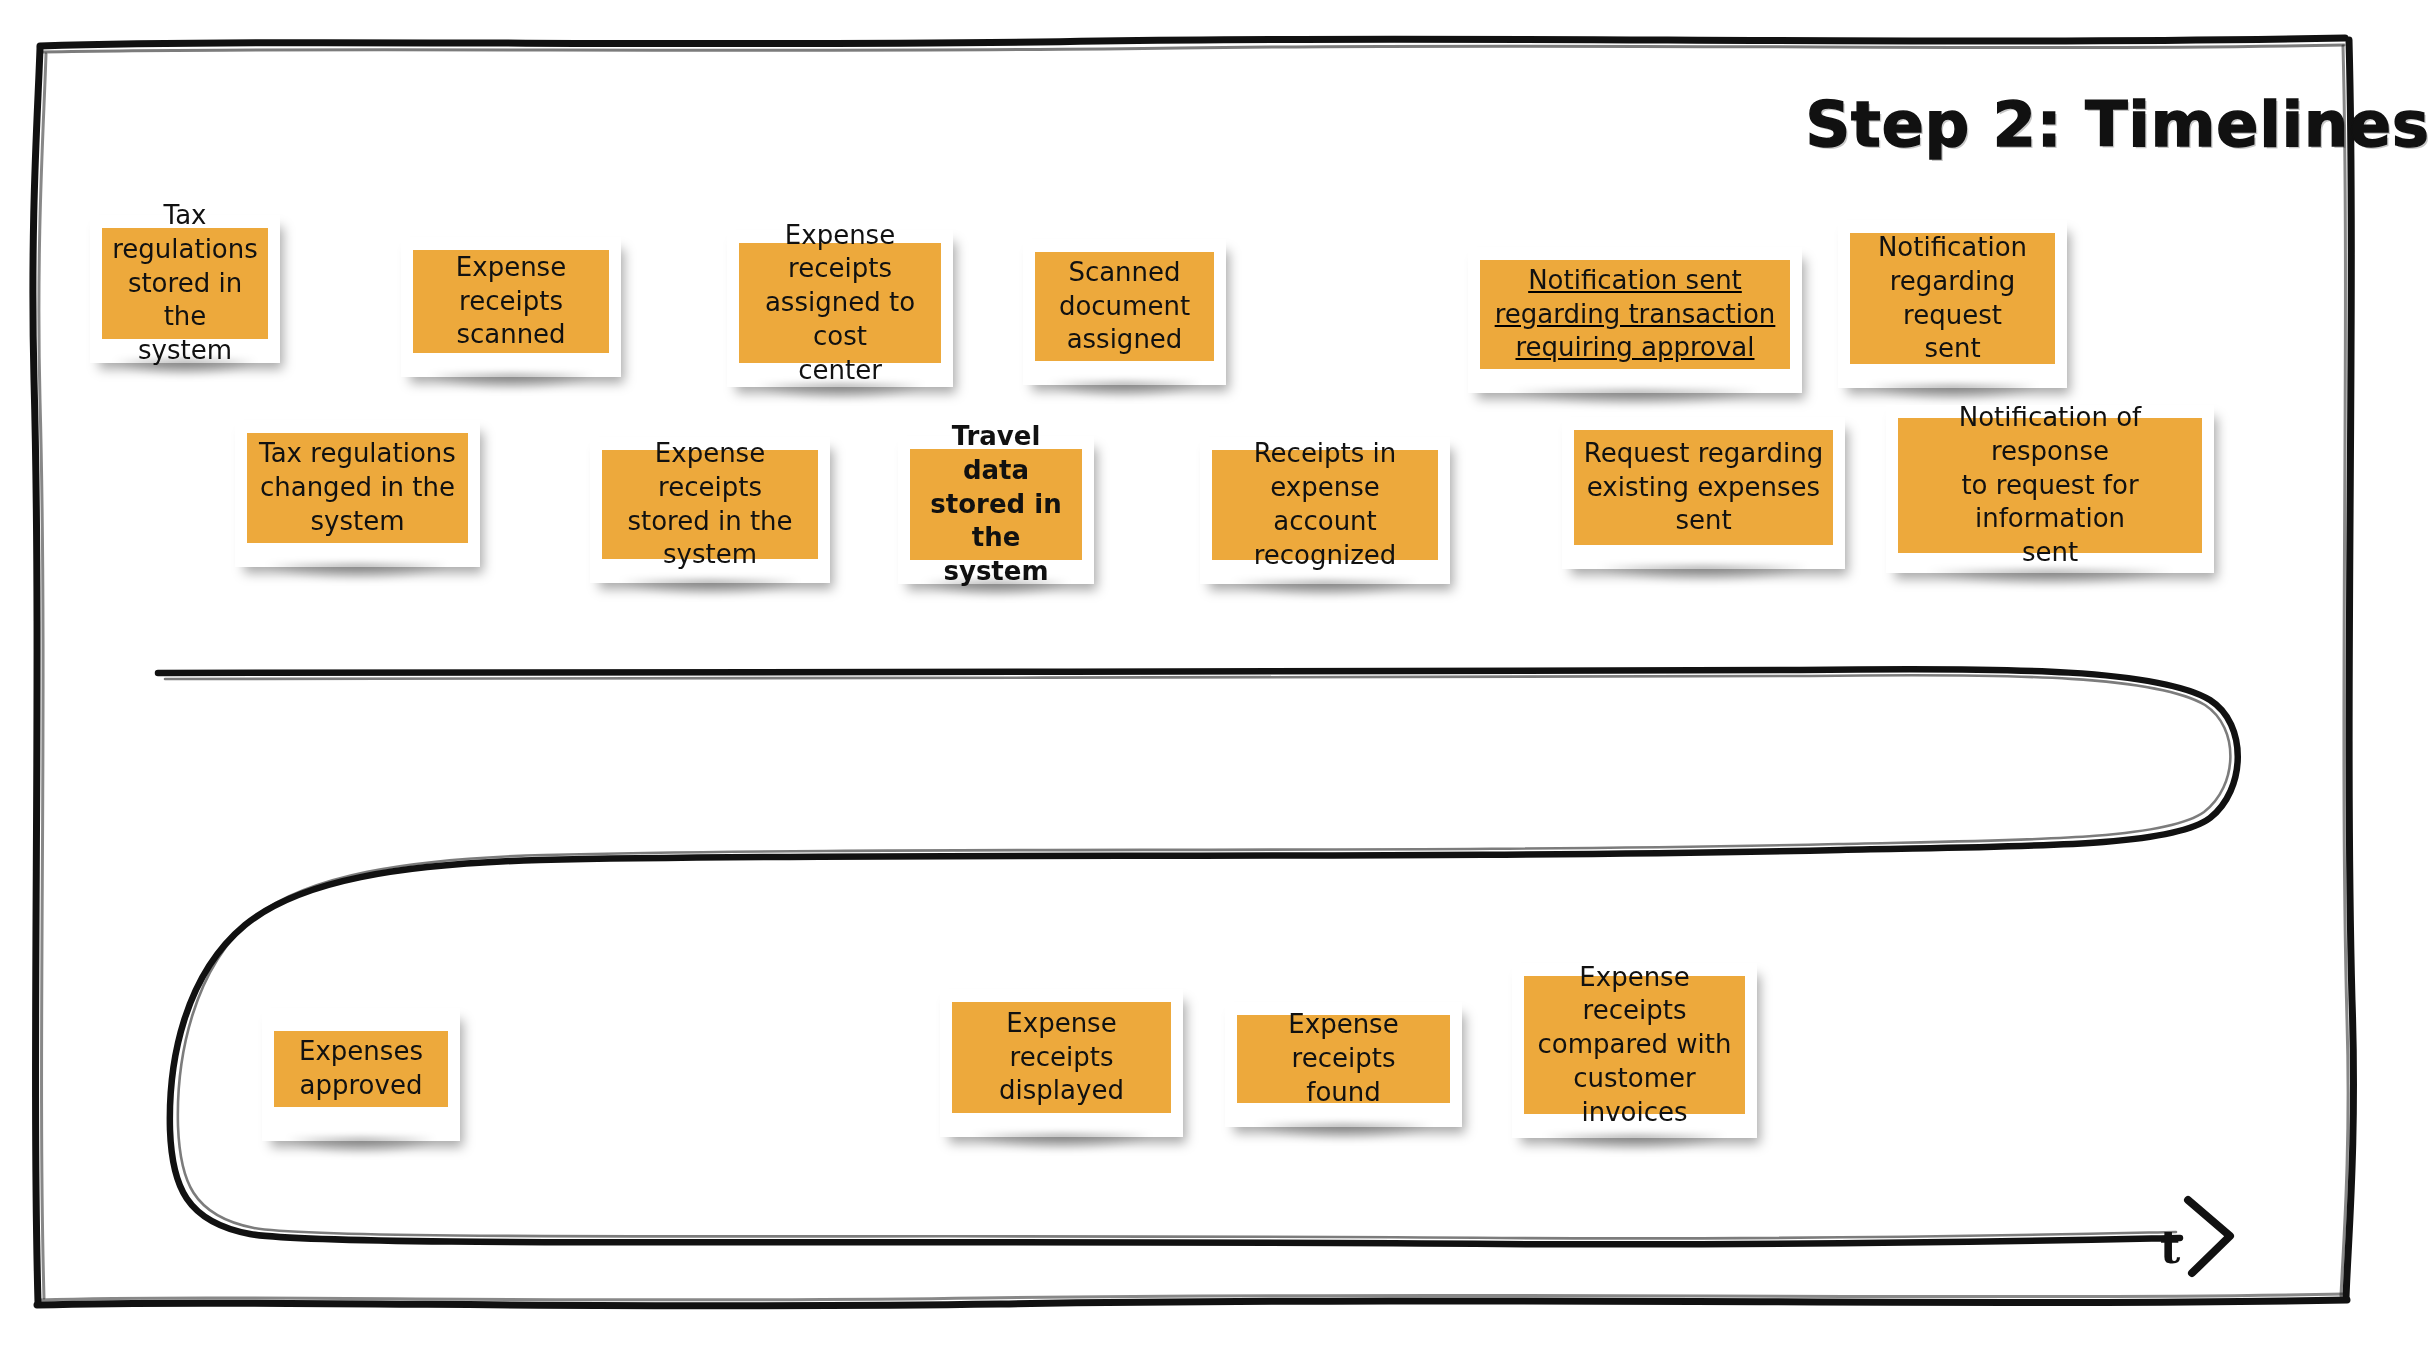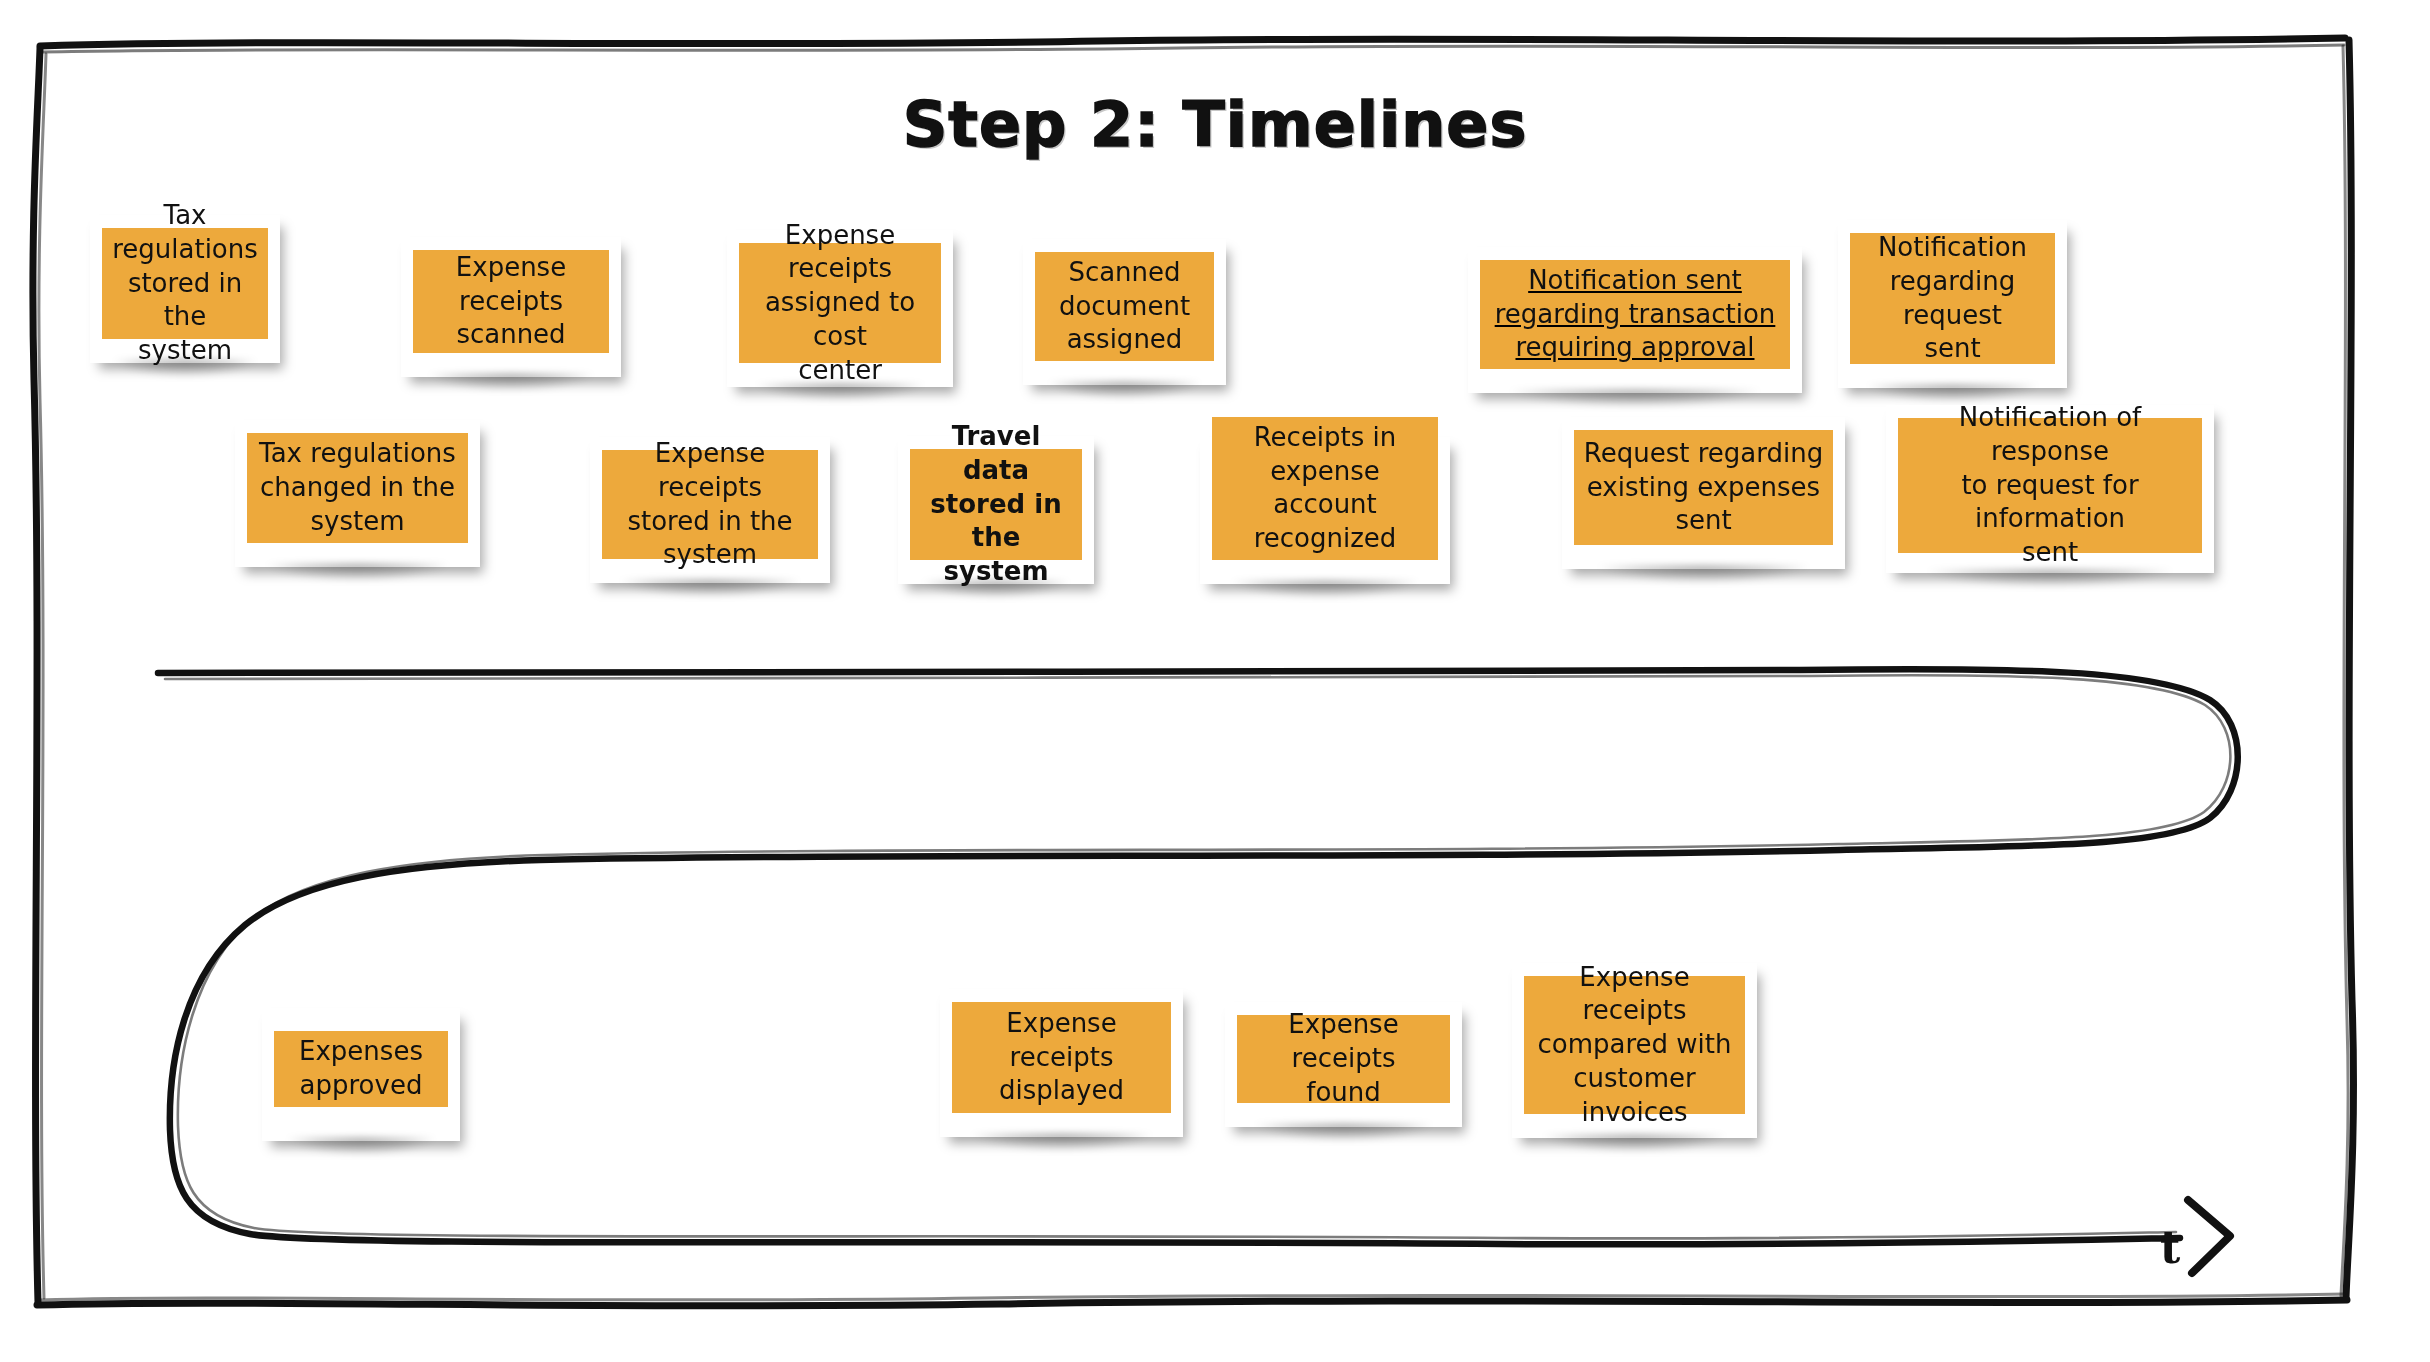--- a/index.html
+++ b/index.html
@@ -25,21 +25,21 @@
     width: 2430px;
     height: 1362px;
     pointer-events: none;
   }
   
   #title {
     position: absolute;
     left: 0;
     top: 88px;
     width: 2430px;
-    text-align: center;
+    text-align: right;
     font-family: "DejaVu Sans", sans-serif;
     font-size: 62px;
     font-weight: bold;
     letter-spacing: 1px;
     color: #111111;
     -webkit-text-stroke: 1.5px #111111;
     text-shadow: 2px 2px 0 rgba(0,0,0,.22);
   }
   
   .note {
@@ -184,21 +184,21 @@
 stored in the
 system</div>
   </div>
 
   <div class="note" style="left:898px; top:436px; width:196px; height:148px; padding:13px 12px 24px 12px;font-weight:bold;">
     <div class="note-inner">Travel data
 stored in the
 system</div>
   </div>
 
-  <div class="note" style="left:1200px; top:437px; width:250px; height:147px; padding:13px 12px 24px 12px;align-items:flex-end;">
+  <div class="note" style="left:1200px; top:437px; width:250px; height:147px; padding:13px 12px 24px 12px;">
     <div class="note-inner">Receipts in
 expense account
 recognized</div>
   </div>
 
   <div class="note" style="left:1562px; top:417px; width:283px; height:152px; padding:13px 12px 24px 12px;">
     <div class="note-inner">Request regarding
 existing expenses
 sent</div>
   </div>

